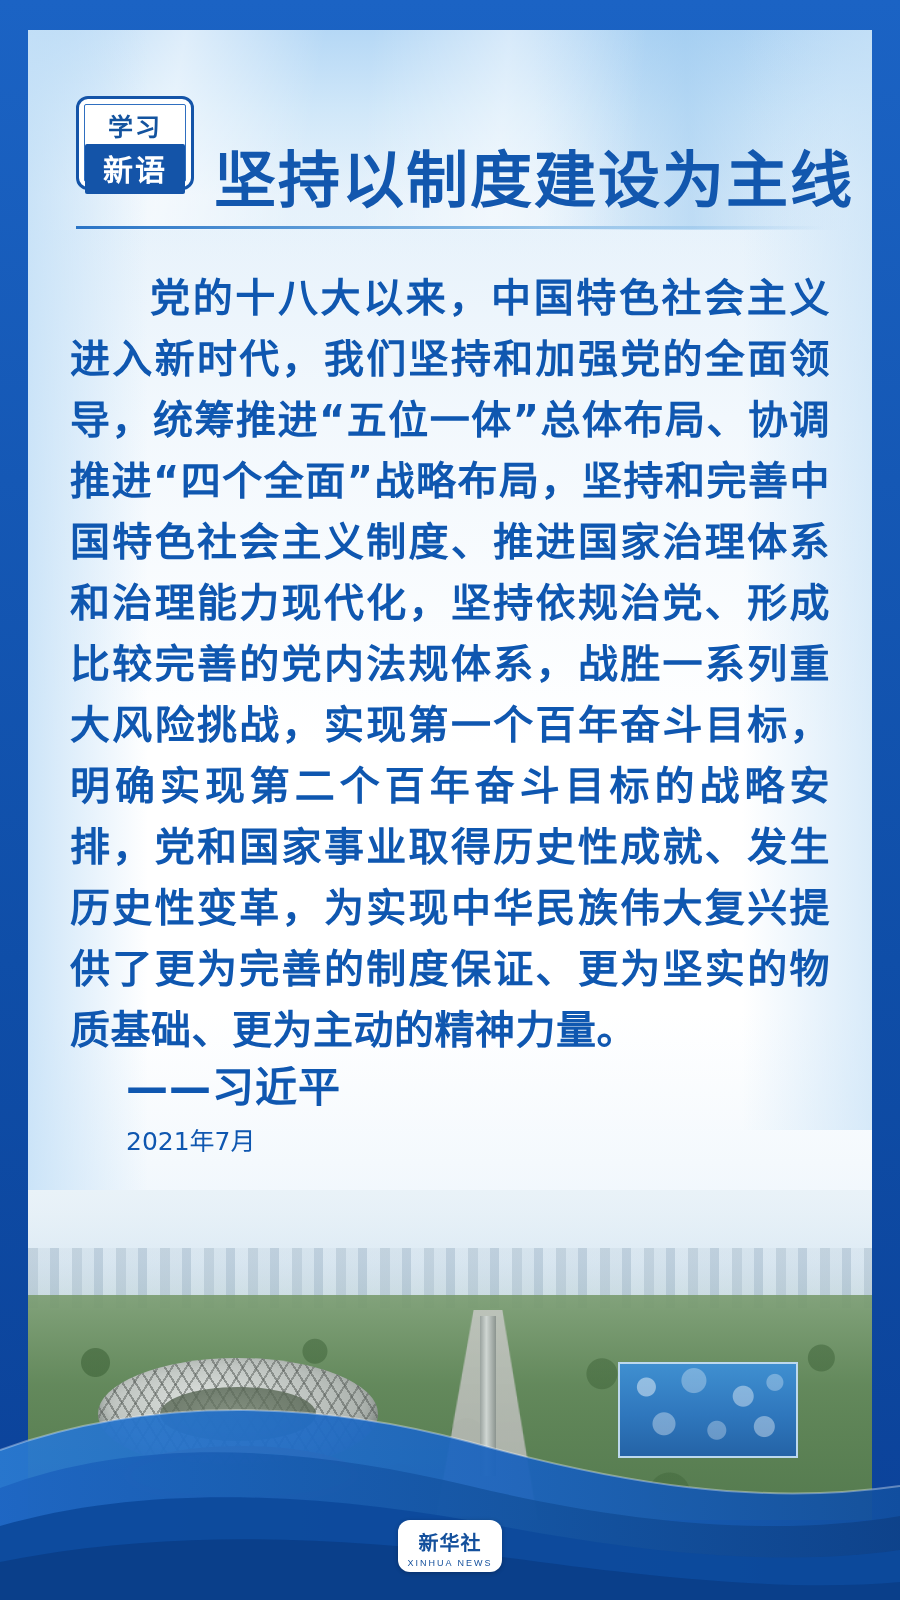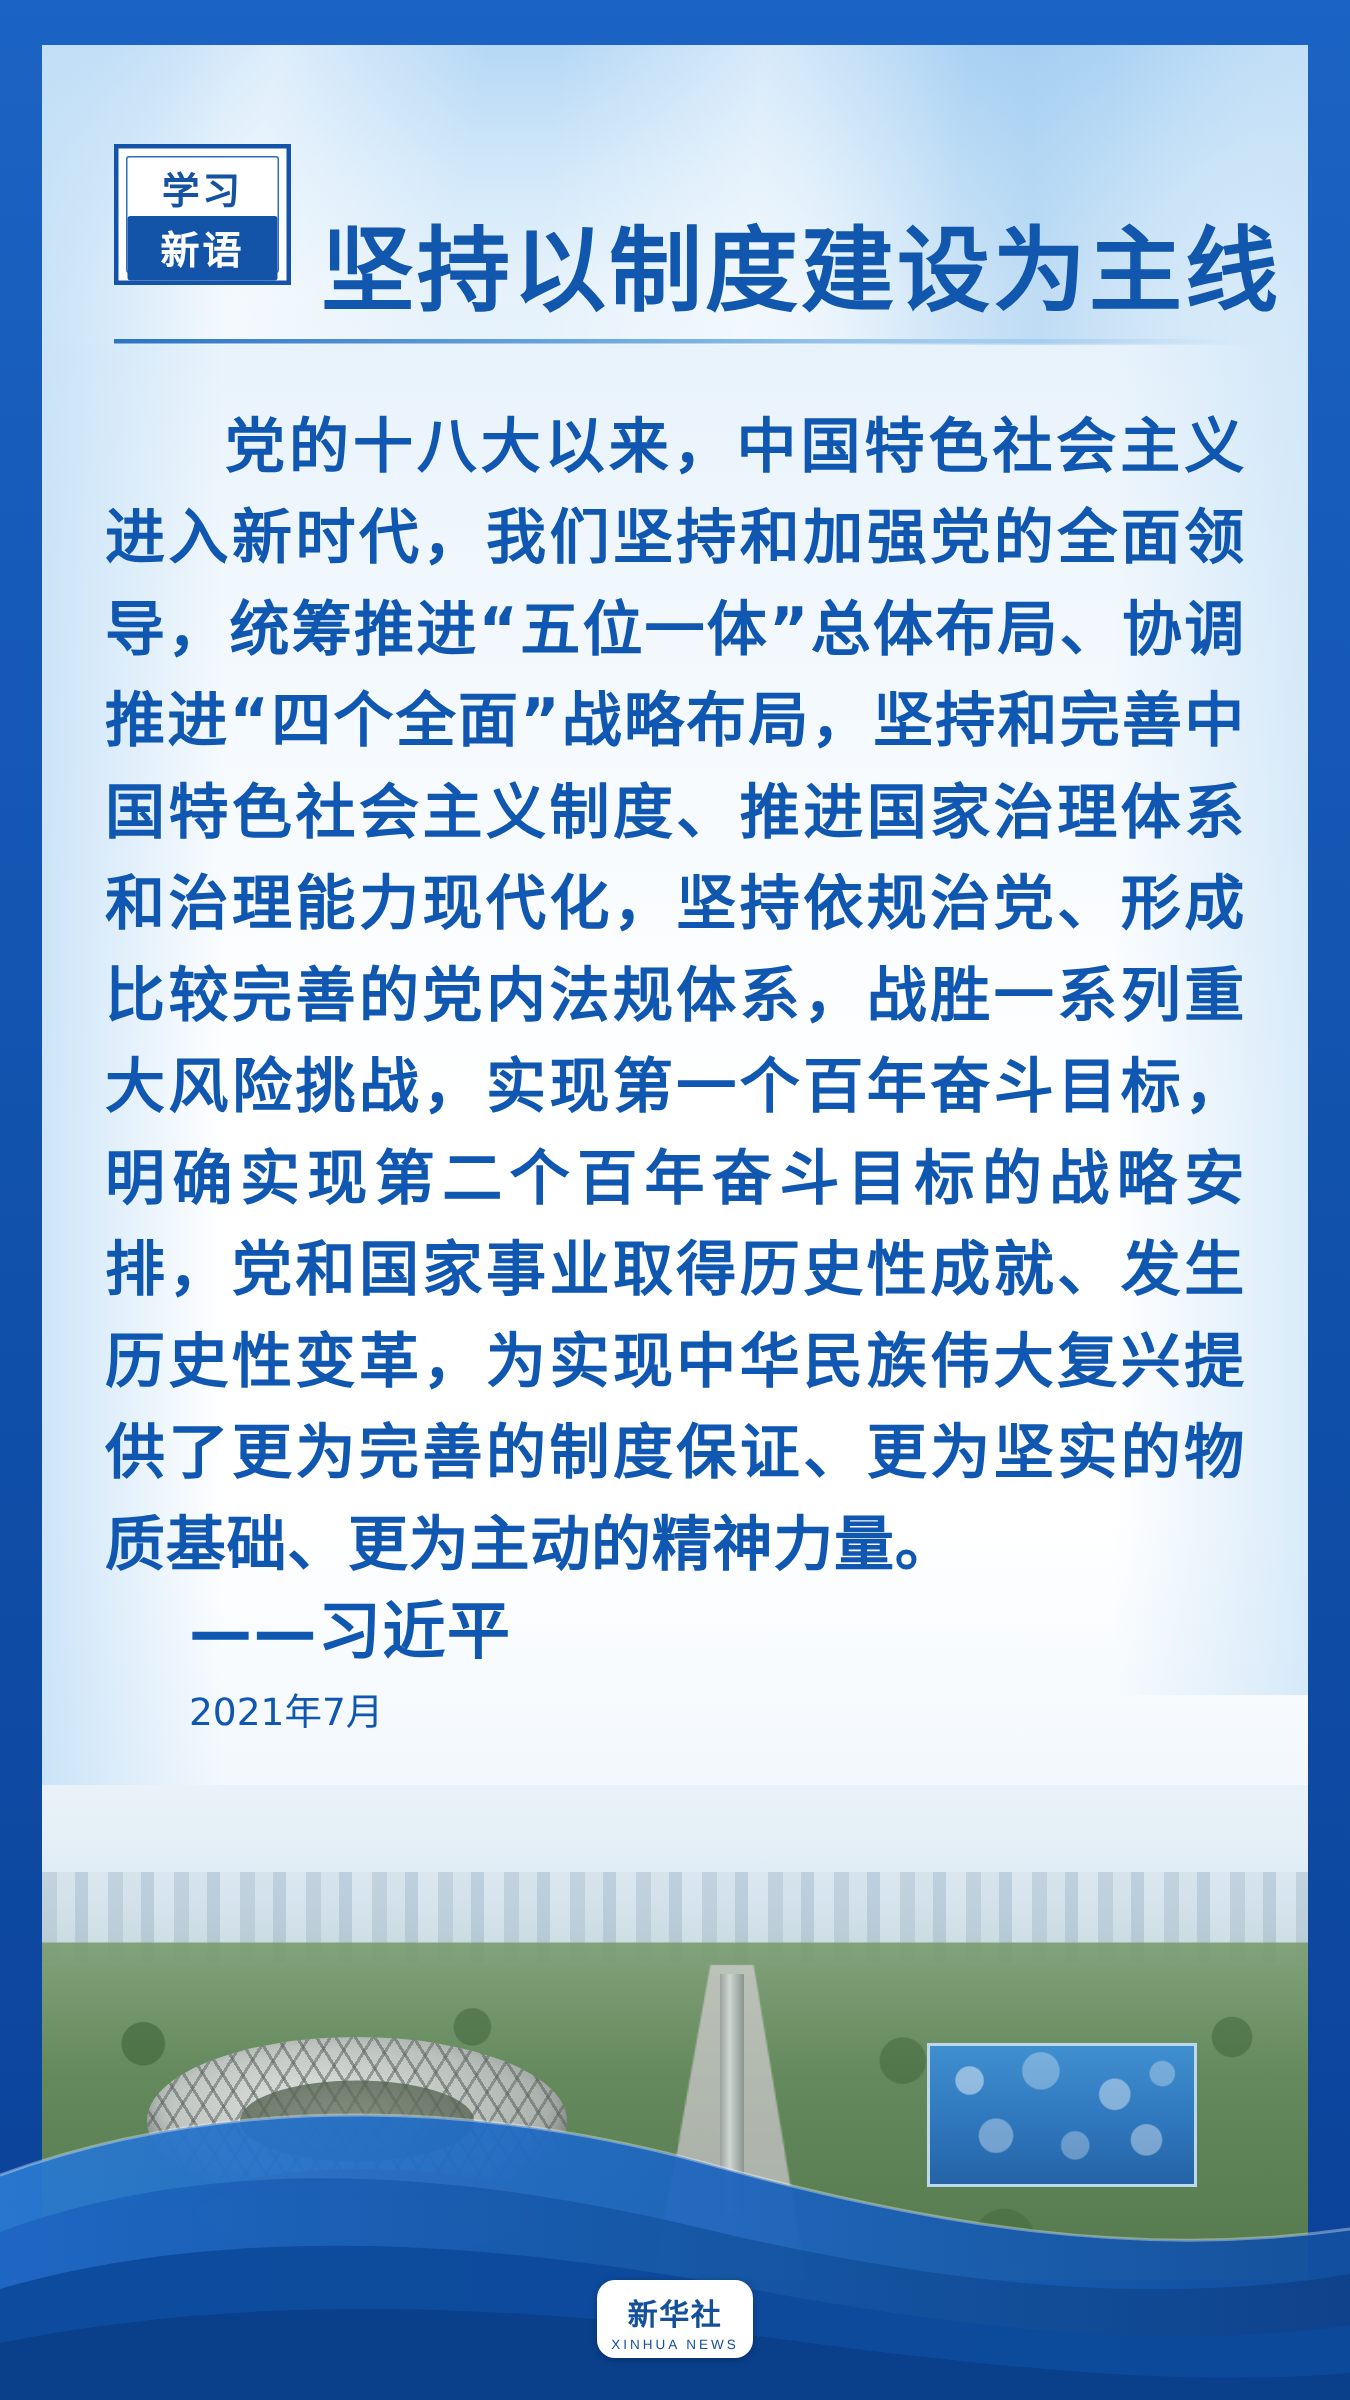--- a/index.html
+++ b/index.html
@@ -70,21 +70,21 @@
     position: absolute;
     left: 0; top: 48px;
     width: 100%;
     height: 140px;
   }
   #logo-badge {
     position: absolute;
     left: 48px; top: 18px;
     width: 118px; height: 94px;
     border: 3px solid #1454a8;
-    border-radius: 0;
+    border-radius: 12px;
     background: #ffffff;
     box-sizing: border-box;
   }
   #logo-badge .logo-inner {
     position: absolute;
     left: 5px; top: 5px; right: 5px; bottom: 5px;
     border: 1px solid #2f6fc0;
     border-radius: 2px;
   }
   #logo-badge .logo-line1,
@@ -96,21 +96,21 @@
     font-family: "DejaVu Serif", "Liberation Serif", serif;
     font-weight: bold;
     letter-spacing: 2px;
   }
   #logo-badge .logo-line1 {
     top: 8px;
     font-size: 25px;
   }
   #logo-badge .logo-line2 {
     top: 45px;
-    font-size: 26px;
+    font-size: 30px;
     background: #1454a8;
     color: #ffffff;
     margin: 0 6px;
     padding: 2px 0 4px 0;
     border-radius: 2px;
   }
 
   #main-title {
     position: absolute;
     left: 186px;

